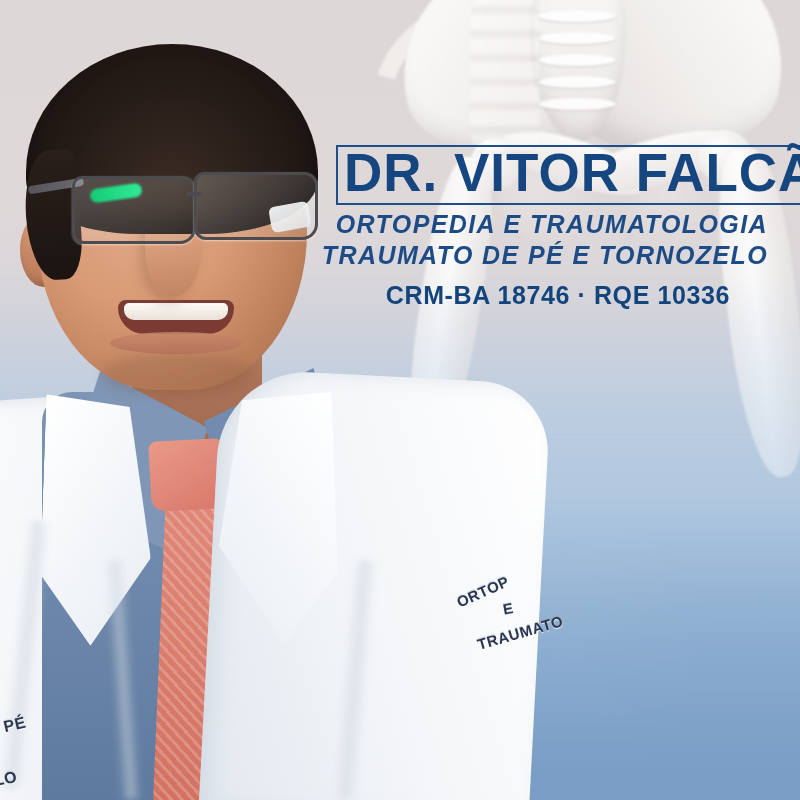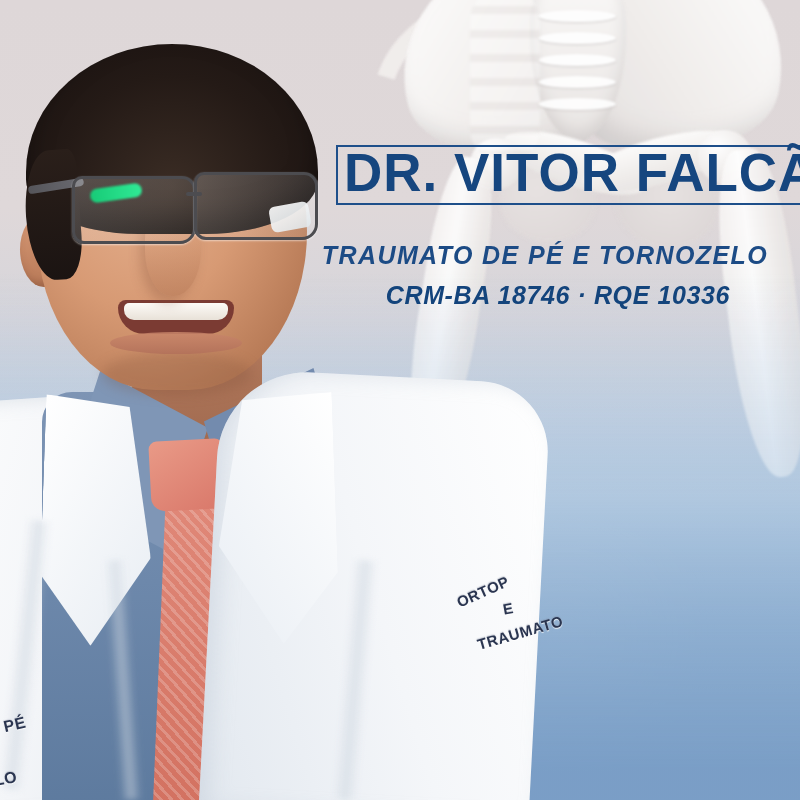--- a/index.html
+++ b/index.html
@@ -296,21 +296,20 @@
     font-style:italic;font-weight:600;
     font-size:25px;letter-spacing:1.4px;color:#1c4b85;
     white-space:nowrap;text-align:right;
   }
   .spec-1{top:210px;}
   .spec-2{top:241px;}
   .crm{
     position:absolute;right:70px;top:281px;
     font-size:25px;font-weight:700;letter-spacing:.6px;color:#13447c;
     white-space:nowrap;
-    font-style:italic;
   }
 </style>
 </head>
 <body>
 
 <div id="card">
 
   <div class="bg-art">
     <div class="pelvis-wrap">
       <div class="bone rib-arc"></div>
@@ -379,17 +378,18 @@
 
   <div class="embroidery emb-1">ORTOP</div>
   <div class="embroidery emb-2">E</div>
   <div class="embroidery emb-3">TRAUMATO</div>
   <div class="embroidery emb-4">O PÉ</div>
   <div class="embroidery emb-5">LO</div>
 
   <div class="text-block">
     <div class="name-box"></div>
     <div class="name">DR. VITOR FALCÃO</div>
+    <div class="spec-line spec-1">ORTOPEDIA E TRAUMATOLOGIA</div>
     <div class="spec-line spec-2">TRAUMATO DE PÉ E TORNOZELO</div>
     <div class="crm">CRM-BA 18746 · RQE 10336</div>
   </div>
 
 </div>
 
 </body></html>

